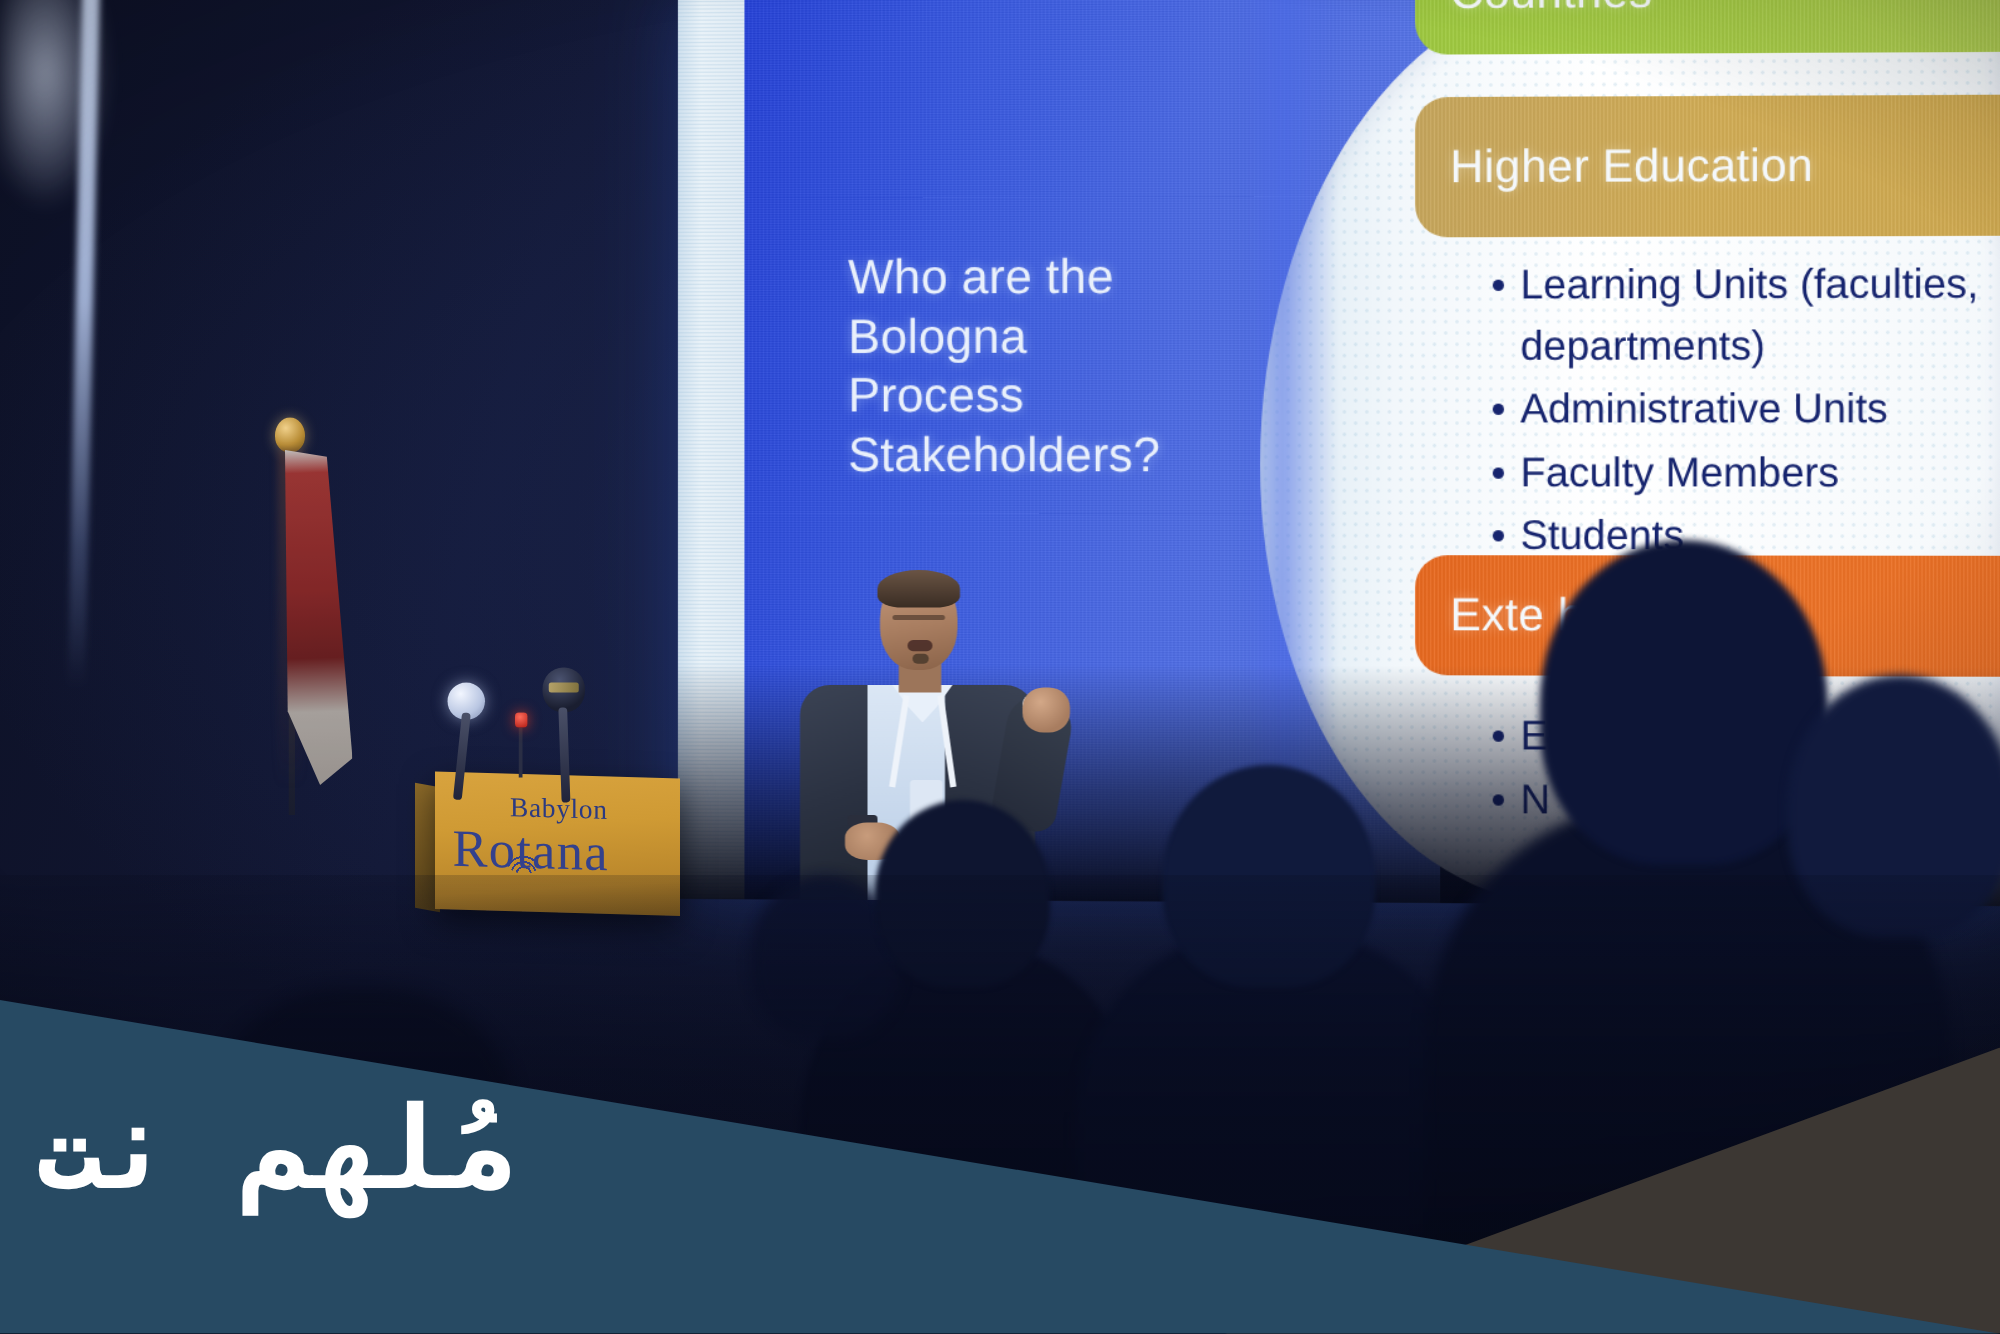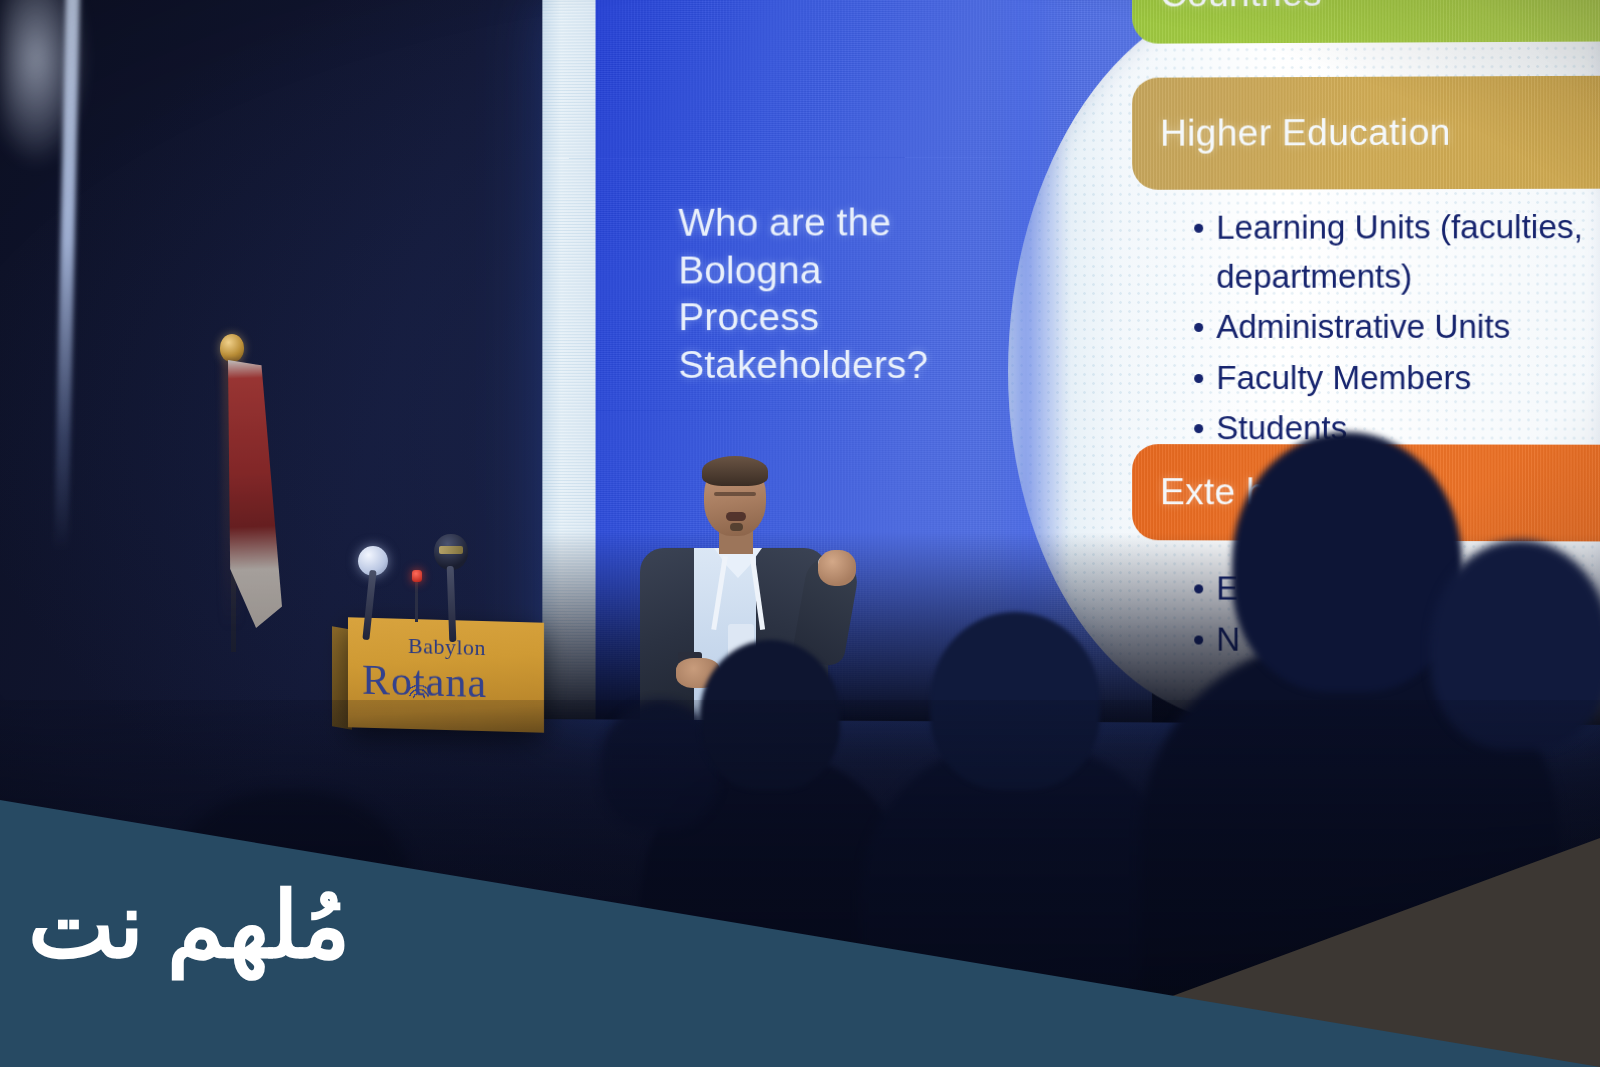--- a/index.html
+++ b/index.html
@@ -269,21 +269,21 @@
   }
   .band-blue{
     position:absolute;left:0;top:0;width:1600px;height:1067px;pointer-events:none;
     background:#274a63;
     clip-path:polygon(0 800px, 1600px 1067px, 0 1067px);
   }
   .watermark{
     position:absolute;left:28px;top:880px;
     color:#ffffff;font-size:92px;line-height:1;font-weight:700;
     direction:rtl;unicode-bidi:isolate;letter-spacing:2px;
-    font-family:Liberation Serif, serif;
+    font-family:Liberation Mono, monospace;
   }
 </style>
 </head>
 <body>
 
 <div id="stage">
 
   <div class="room"></div>
   <div class="door-glow"></div>
   <div class="door-light"></div>

